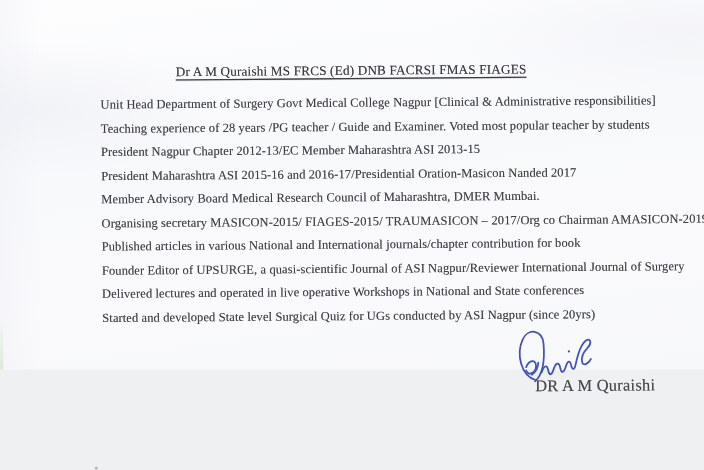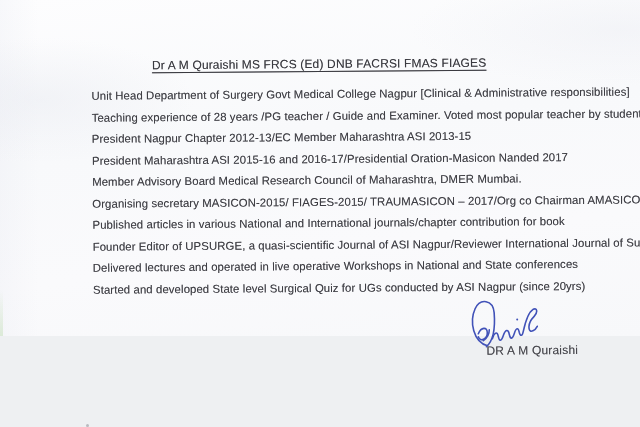--- a/index.html
+++ b/index.html
@@ -9,21 +9,21 @@
     height: 427px;
     overflow: hidden;
     background: #eef0f2;
   }
   .scan-page {
     position: relative;
     width: 640px;
     height: 336px;
     background:
       linear-gradient(173deg, #fdfdfe 0%, #f8f9fb 40%, #fafafc 70%, #f7f8fa 100%);
-    font-family: Liberation Sans, sans-serif;
+    font-family: Liberation Serif, serif;
     color: #3e3e44;
   }
   .scan-tilt {
     position: absolute;
     inset: 0;
     transform: rotate(-0.45deg);
     transform-origin: 50% 50%;
   }
   .doc-title {
     position: absolute;
@@ -64,21 +64,21 @@
   .signature-svg {
     position: absolute;
     left: 5px;
     top: 2px;
   }
   .signature-name {
     position: absolute;
     left: 30px;
     top: 50px;
     width: 110px;
-    font-size: 12px;
+    font-size: 15px;
     letter-spacing: 0.2px;
     color: #47474d;
     text-shadow: 0 0 0.5px rgba(71,71,77,0.5);
     white-space: nowrap;
   }
   .scan-edge-artifact {
     position: absolute;
     left: 0;
     bottom: 0;
     width: 3px;

